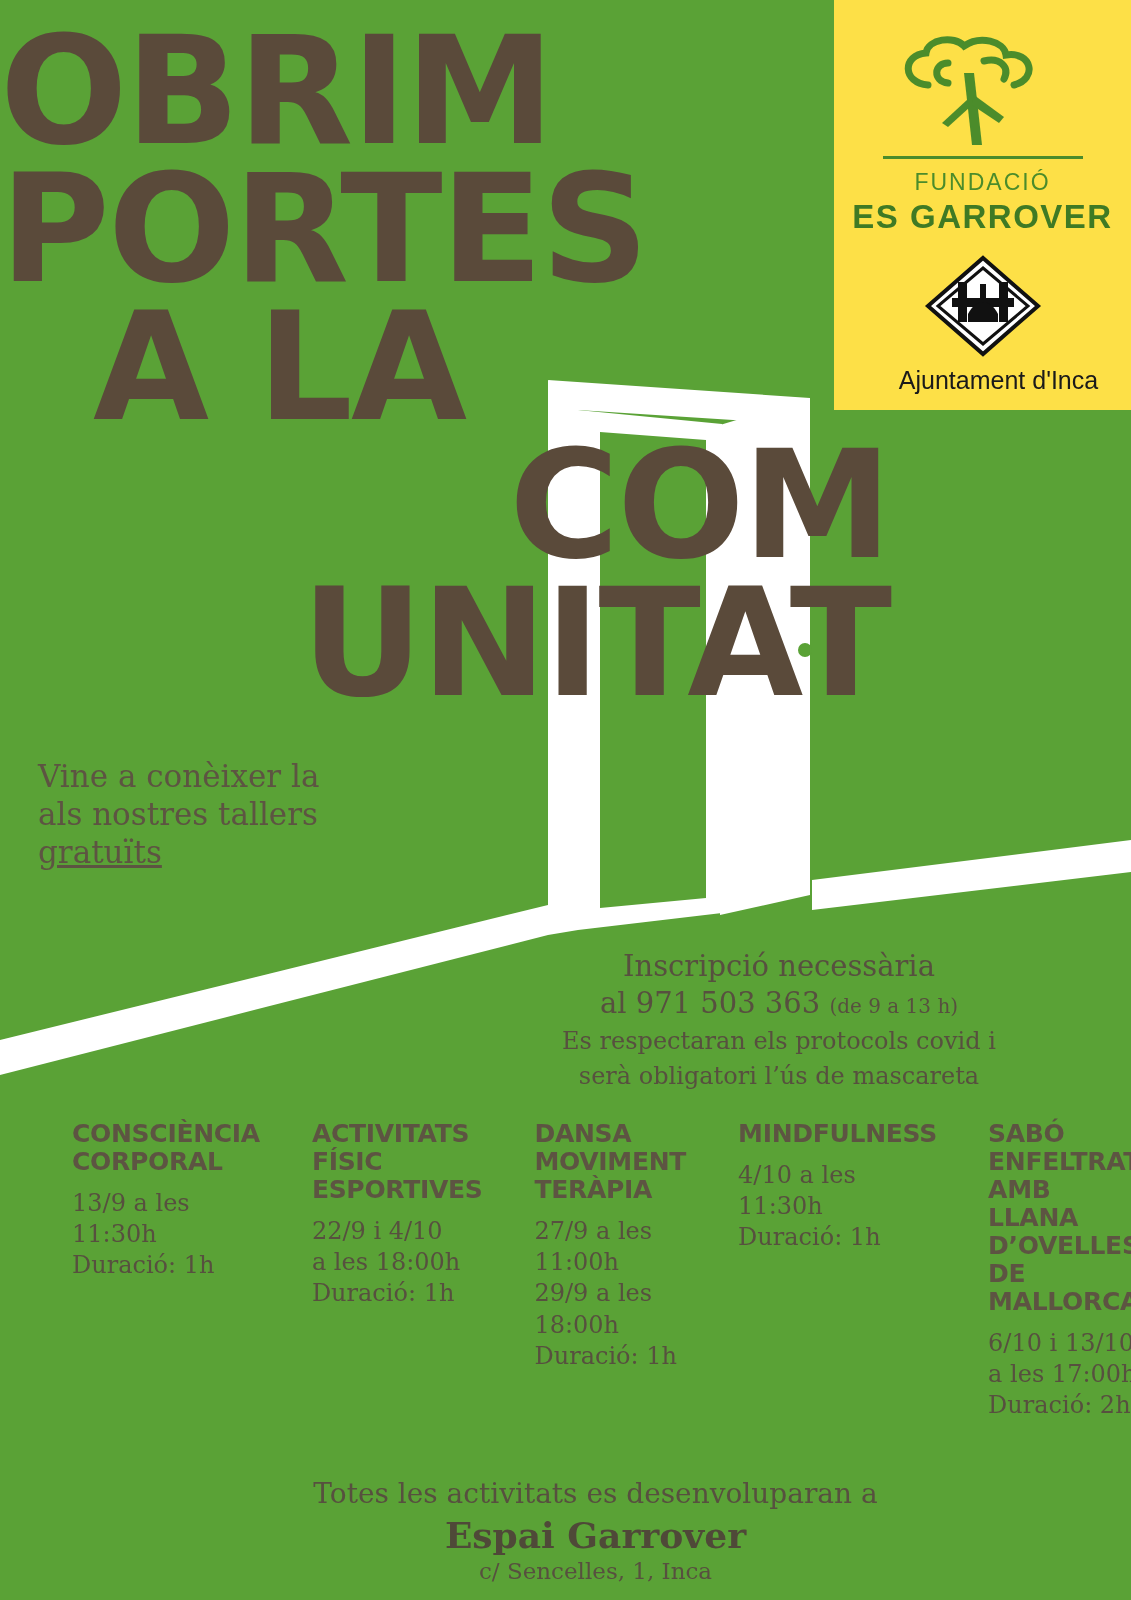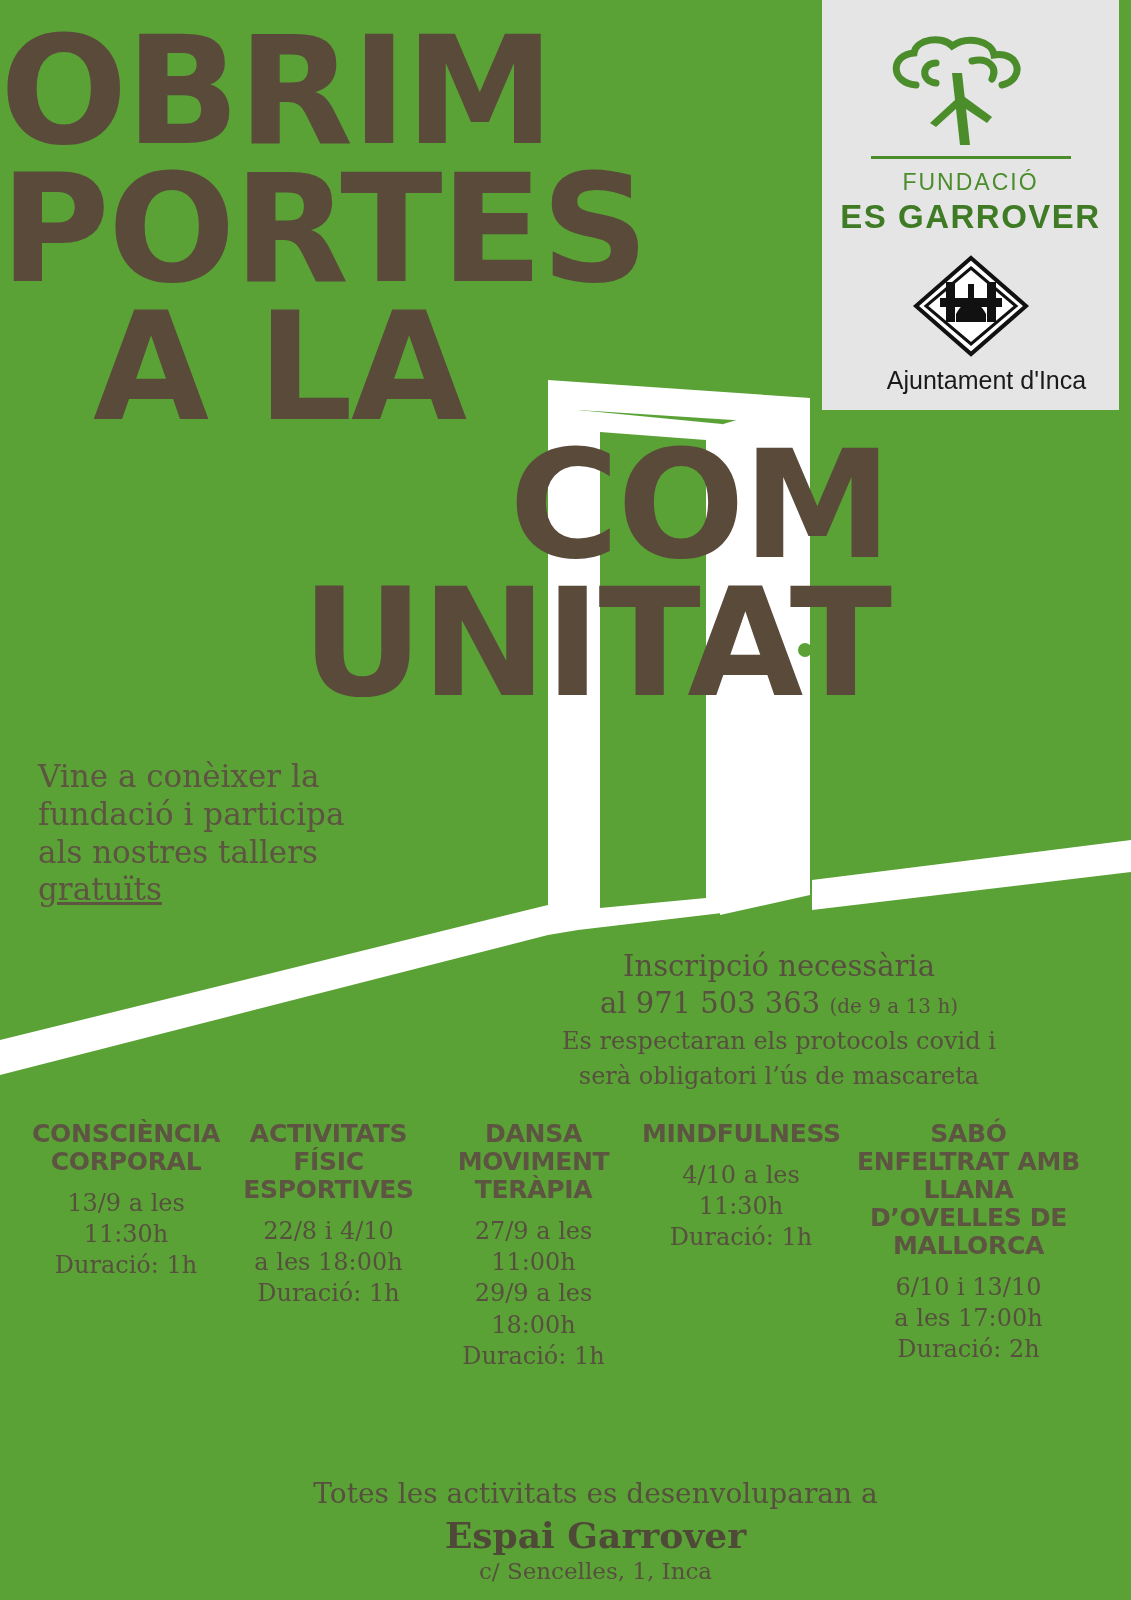--- a/index.html
+++ b/index.html
@@ -51,23 +51,23 @@
     font-size: 31px;
     line-height: 1.22;
     color: #5d5442;
     z-index: 4;
   }
   .subtitle .u { text-decoration: underline; }
 
   
   .logo-box {
     position: absolute;
-    right: 12px; top: 0;
+    right: 0; top: 0;
     width: 297px; height: 410px;
-    background: #e5e5e5;
+    background: #fde047;
     z-index: 5;
     padding-top: 30px;
     text-align: center;
   }
   .tree-wrap { height: 120px; display: flex; align-items: center; justify-content: center; }
   .logo-rule {
     width: 200px; height: 3px; background: #4b8c2b;
     margin: 6px auto 10px auto;
   }
   .fund-line1 {
@@ -102,21 +102,21 @@
 
   
   .workshops {
     position: absolute;
     left: 26px; top: 1120px;
     width: 1085px;
     display: flex;
     align-items: flex-start;
     z-index: 4;
   }
-  .ws { padding: 0 6px; text-align: center; }
+  .ws { padding: 0 6px; text-align: left; margin-left: 40px; }
   .ws-title {
     font-family: "DejaVu Sans", sans-serif;
     font-weight: bold;
     font-size: 25px;
     line-height: 1.12;
     letter-spacing: -0.3px;
     color: #5d5442;
     text-transform: uppercase;
   }
   .ws-body {
@@ -172,21 +172,20 @@
 
   <div class="headline">
     <span class="l l1">OBRIM</span>
     <span class="l l2">PORTES</span>
     <span class="l l3">A LA</span>
     <span class="l l4">COM UNITAT</span>
   </div>
 
   <div class="subtitle">
     <div>Vine a conèixer la</div>
-    <div>fundació i participa</div>
     <div>als nostres tallers</div>
     <div class="u">gratuïts</div>
   </div>
 
   <div class="logo-box">
 
     <div class="tree-wrap">
       <svg width="190" height="115" viewBox="0 0 190 115">
         <g fill="none" stroke="#4b8c2b" stroke-width="7" stroke-linecap="round">
           <path d="M40 52 C14 50 14 22 38 20 C40 6 66 2 76 13 C92 2 116 8 118 22 C144 18 150 46 126 52"></path>
@@ -238,21 +237,21 @@
       <div class="ws-body">
         <div>13/9 a les</div>
         <div>11:30h</div>
         <div>Duració: 1h</div>
       </div>
     </div>
 
     <div class="ws ws-1">
       <div class="ws-title">ACTIVITATS FÍSIC ESPORTIVES</div>
       <div class="ws-body">
-        <div>22/8 i 4/10</div>
+        <div>22/9 i 4/10</div>
         <div>a les 18:00h</div>
         <div>Duració: 1h</div>
       </div>
     </div>
 
     <div class="ws ws-2">
       <div class="ws-title">DANSA MOVIMENT TERÀPIA</div>
       <div class="ws-body">
         <div>27/9 a les</div>
         <div>11:00h</div>

